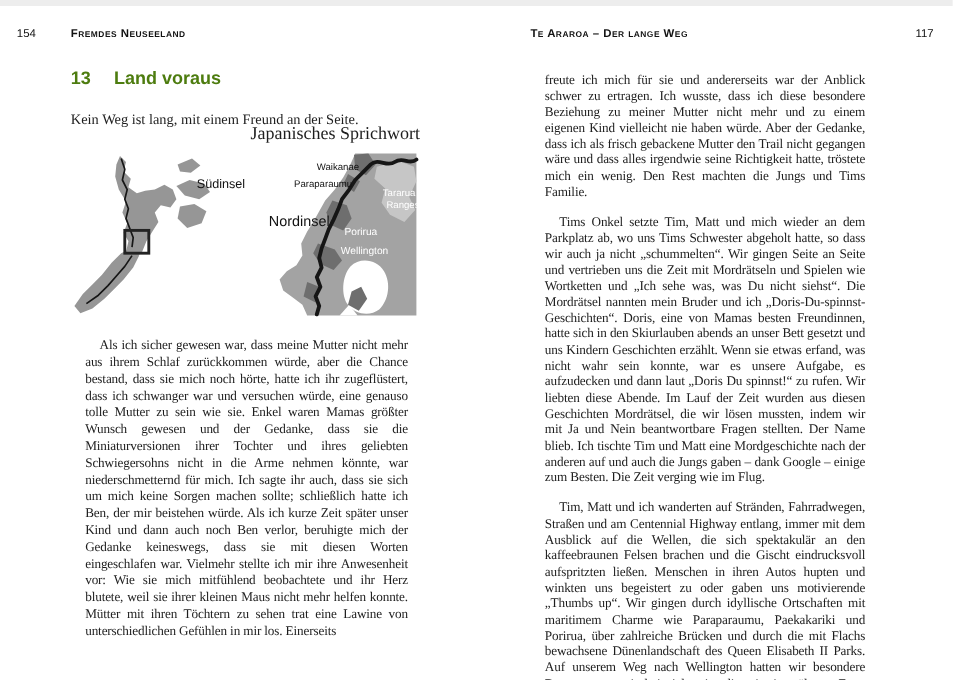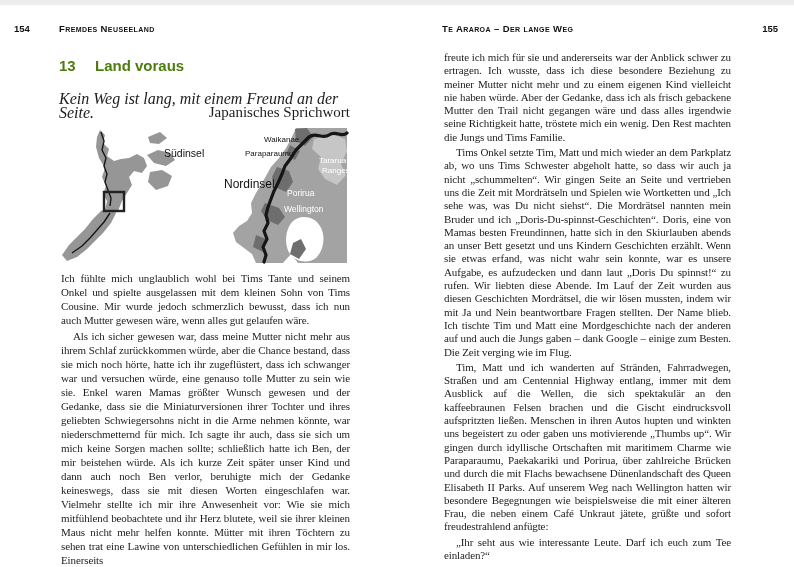--- a/index.html
+++ b/index.html
@@ -7,46 +7,46 @@
     width:794px;height:567px;position:relative;background:#ffffff;
     font-family:"Liberation Serif",serif;color:#1d1d1d;overflow:hidden;
   }
   .top-scan-edge{position:absolute;left:0;top:0;width:794px;height:5px;background:#ededed;}
   .runhead{
     position:absolute;top:23px;font-family:"Liberation Sans",sans-serif;
     font-size:9.5px;font-weight:bold;font-variant:small-caps;letter-spacing:.4px;color:#111;text-align:center;
   }
   .pagenum{
     position:absolute;top:23px;font-family:"Liberation Sans",sans-serif;
-    font-size:9.5px;font-weight:bold;color:#111;
+    font-size:9.5px;font-weight:normal;color:#111;
   }
   #lp-num{left:14px;}
   #lp-head{left:59px;}
   #rp-head{left:442px;width:291px;text-align:left;}
   #rp-num{left:733px;width:45px;text-align:right;}
 
   .chapter{
     position:absolute;left:59px;top:57px;width:293px;
     font-family:"Liberation Sans",sans-serif;font-size:15px;font-weight:bold;color:#4d7c0f;
   }
   .chapter .num{display:inline-block;width:36px;}
 
   .epigraph{
     position:absolute;left:59px;top:92px;width:291px;
-    font-style:italic;font-size:16px;line-height:14px;
+    font-size:12px;line-height:14px;
   }
   .epigraph-src{
     position:absolute;left:59px;top:104px;width:291px;text-align:right;
     font-size:15px;
   }
 
   .map-svg{position:absolute;left:59px;top:122px;}
 
   .bodycol{position:absolute;text-align:justify;letter-spacing:-0.12px;}
-  .bodycol p{margin:2px;}
+  .bodycol p{margin:12px;}
   .bodycol p.indent{text-indent:12px;}
   #lp-body{left:59px;top:269px;width:293px;font-size:11px;line-height:14px;}
   #rp-body{left:442px;top:49px;width:291px;font-size:11px;line-height:13.3px;}
 
   .maplabel{font-family:"Liberation Sans",sans-serif;}
 </style>
 </head>
 <body>
 
 <div class="top-scan-edge"></div>
@@ -106,25 +106,24 @@
     <text class="maplabel" x="245" y="156" font-size="8" fill="#111">Paraparaumu</text>
     <text class="maplabel" x="319" y="163" font-size="8" fill="#ffffff">Tararua</text>
     <text class="maplabel" x="322" y="173" font-size="8" fill="#ffffff">Ranges</text>
     <text class="maplabel" x="287" y="196" font-size="8.5" fill="#ffffff">Porirua</text>
     <text class="maplabel" x="284" y="212" font-size="8.5" fill="#ffffff">Wellington</text>
     <text class="maplabel" x="224" y="188" font-size="12" fill="#111">Nordinsel</text>
   </g>
 </svg>
 
 <div id="lp-body" class="bodycol">
-  <p>Ich fühlte mich unglaublich wohl bei Tims Tante und seinem Onkel und spielte ausgelassen mit dem kleinen Sohn von Tims Cousine. Mir wurde jedoch schmerzlich bewusst, dass ich nun auch Mutter gewesen wäre, wenn alles gut gelaufen wäre.</p>
   <p class="indent">Als ich sicher gewesen war, dass meine Mutter nicht mehr aus ihrem Schlaf zurückkommen würde, aber die Chance bestand, dass sie mich noch hörte, hatte ich ihr zugeflüstert, dass ich schwanger war und versuchen würde, eine genauso tolle Mutter zu sein wie sie. Enkel waren Mamas größter Wunsch gewesen und der Gedanke, dass sie die Miniaturversionen ihrer Tochter und ihres geliebten Schwiegersohns nicht in die Arme nehmen könnte, war niederschmetternd für mich. Ich sagte ihr auch, dass sie sich um mich keine Sorgen machen sollte; schließlich hatte ich Ben, der mir beistehen würde. Als ich kurze Zeit später unser Kind und dann auch noch Ben verlor, beruhigte mich der Gedanke keineswegs, dass sie mit diesen Worten eingeschlafen war. Vielmehr stellte ich mir ihre Anwesenheit vor: Wie sie mich mitfühlend beobachtete und ihr Herz blutete, weil sie ihrer kleinen Maus nicht mehr helfen konnte. Mütter mit ihren Töchtern zu sehen trat eine Lawine von unterschiedlichen Gefühlen in mir los. Einerseits</p>
 </div>
 
 <span id="rp-head" class="runhead">Te Araroa – Der lange Weg</span>
-<span id="rp-num" class="pagenum">155</span>
+<span id="rp-num" class="pagenum">117</span>
 
 <div id="rp-body" class="bodycol">
   <p>freute ich mich für sie und andererseits war der Anblick schwer zu ertragen. Ich wusste, dass ich diese besondere Beziehung zu meiner Mutter nicht mehr und zu einem eigenen Kind vielleicht nie haben würde. Aber der Gedanke, dass ich als frisch gebackene Mutter den Trail nicht gegangen wäre und dass alles irgendwie seine Richtigkeit hatte, tröstete mich ein wenig. Den Rest machten die Jungs und Tims Familie.</p>
   <p class="indent">Tims Onkel setzte Tim, Matt und mich wieder an dem Parkplatz ab, wo uns Tims Schwester abgeholt hatte, so dass wir auch ja nicht „schummelten“. Wir gingen Seite an Seite und vertrieben uns die Zeit mit Mordrätseln und Spielen wie Wortketten und „Ich sehe was, was Du nicht siehst“. Die Mordrätsel nannten mein Bruder und ich „Doris-Du-spinnst-Geschichten“. Doris, eine von Mamas besten Freundinnen, hatte sich in den Skiurlauben abends an unser Bett gesetzt und uns Kindern Geschichten erzählt. Wenn sie etwas erfand, was nicht wahr sein konnte, war es unsere Aufgabe, es aufzudecken und dann laut „Doris Du spinnst!“ zu rufen. Wir liebten diese Abende. Im Lauf der Zeit wurden aus diesen Geschichten Mordrätsel, die wir lösen mussten, indem wir mit Ja und Nein beantwortbare Fragen stellten. Der Name blieb. Ich tischte Tim und Matt eine Mordgeschichte nach der anderen auf und auch die Jungs gaben – dank Google – einige zum Besten. Die Zeit verging wie im Flug.</p>
   <p class="indent">Tim, Matt und ich wanderten auf Stränden, Fahrradwegen, Straßen und am Centennial Highway entlang, immer mit dem Ausblick auf die Wellen, die sich spektakulär an den kaffeebraunen Felsen brachen und die Gischt eindrucksvoll aufspritzten ließen. Menschen in ihren Autos hupten und winkten uns begeistert zu oder gaben uns motivierende „Thumbs up“. Wir gingen durch idyllische Ortschaften mit maritimem Charme wie Paraparaumu, Paekakariki und Porirua, über zahlreiche Brücken und durch die mit Flachs bewachsene Dünenlandschaft des Queen Elisabeth II Parks. Auf unserem Weg nach Wellington hatten wir besondere Begegnungen wie beispielsweise die mit einer älteren Frau, die neben einem Café Unkraut jätete, grüßte und sofort freudestrahlend anfügte:</p>
   <p class="indent">„Ihr seht aus wie interessante Leute. Darf ich euch zum Tee einladen?“</p>
 </div>
 
 </body></html>

